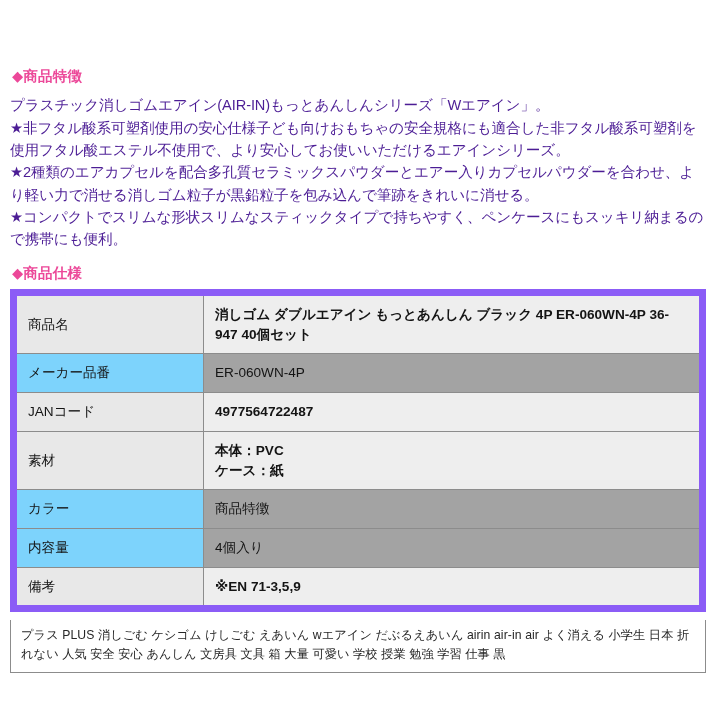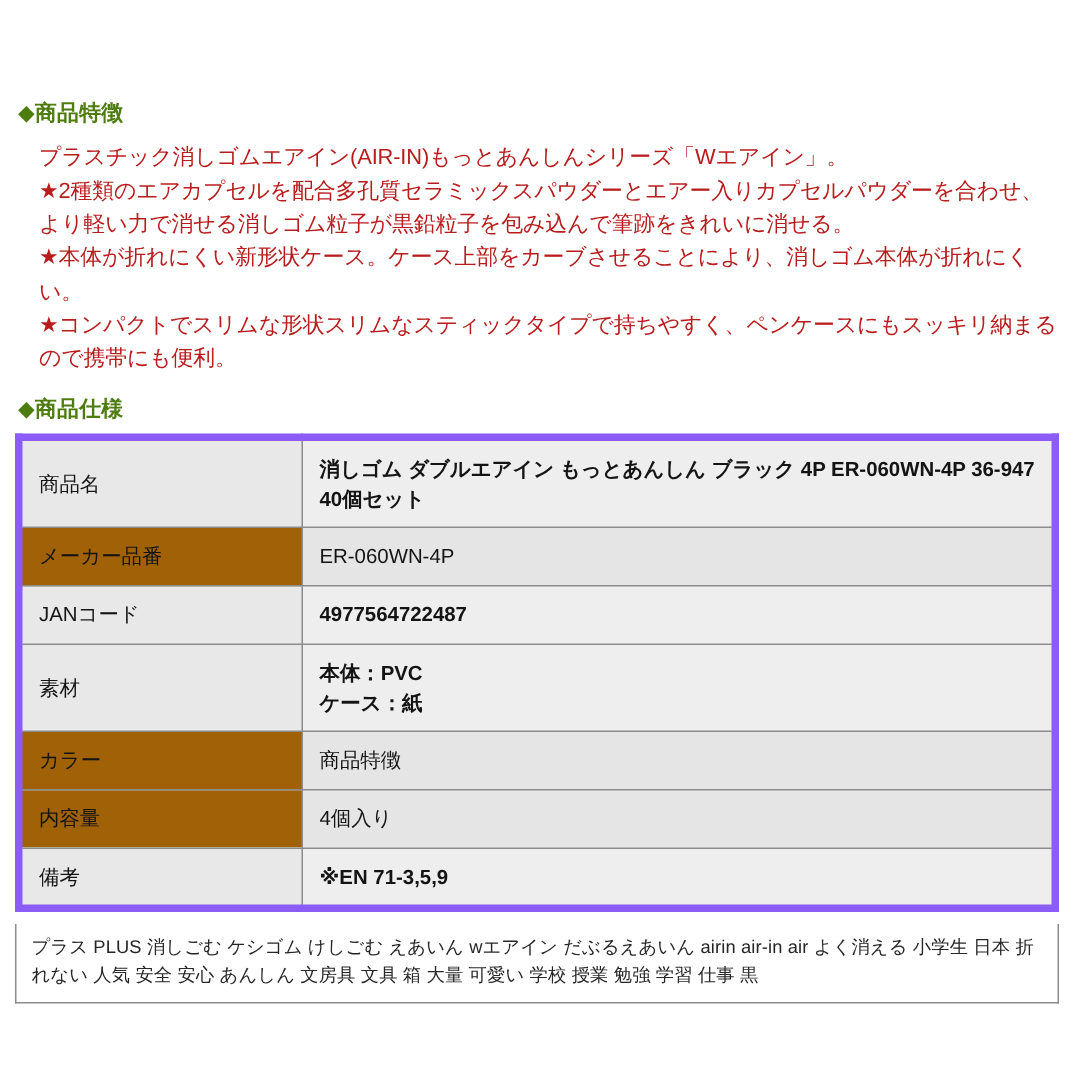--- a/index.html
+++ b/index.html
@@ -14,64 +14,64 @@
     font-family: "Liberation Sans", "DejaVu Sans", sans-serif;
     color: #1a1a1a;
     -webkit-font-smoothing: none;
   }
   .page {
     width: 717px;
     box-sizing: border-box;
     padding: 68px 8px 0 10px;
   }
   .heading {
-    color: #4d7c0f;
+    color: #ec4899;
     font-weight: bold;
     font-size: 14.5px;
     line-height: 1.2;
     margin: 0 0 9px 2px;
     letter-spacing: 0.2px;
   }
   .features {
     font-size: 14.6px;
     line-height: 1.53;
-    color: #b91c1c;
-    margin: 0 0 14px 16px;
+    color: #4c1d95;
+    margin: 0 0 14px 0;
     padding-right: 4px;
     letter-spacing: -0.1px;
   }
   .features p {
     margin: 0;
     text-align: left;
   }
   .spec-heading {
     margin-top: 12px;
     margin-bottom: 7px;
   }
   table.spec {
     border-collapse: collapse;
     width: 696px;
     table-layout: fixed;
     font-size: 13.6px;
-    border: 5px solid #8b5cf6;
+    border: 7px solid #8b5cf6;
   }
   table.spec td {
     border: 1px solid #8c8c8c;
     padding: 9px 10px 9px 11px;
     vertical-align: middle;
     line-height: 1.45;
     color: #141414;
     word-break: break-word;
   }
   td.label {
     width: 165px;
-    background: #a16207;
+    background: #7dd3fc;
   }
   td.value {
-    background: #e5e5e5;
+    background: #a3a3a3;
   }
   tr.alt td.label {
     background: #e8e8e8;
   }
   tr.alt td.value {
     background: #eeeeee;
     font-weight: bold;
   }
   td.value .line {
     display: block;
@@ -94,22 +94,22 @@
 <body>
 
 <div class="page">
 
   <h2 class="heading">
     <span>◆商品特徴</span>
   </h2>
 
   <div class="features">
     <p>プラスチック消しゴムエアイン(AIR-IN)もっとあんしんシリーズ「Wエアイン」。</p>
+    <p>★非フタル酸系可塑剤使用の安心仕様子ども向けおもちゃの安全規格にも適合した非フタル酸系可塑剤を使用フタル酸エステル不使用で、より安心してお使いいただけるエアインシリーズ。</p>
     <p>★2種類のエアカプセルを配合多孔質セラミックスパウダーとエアー入りカプセルパウダーを合わせ、より軽い力で消せる消しゴム粒子が黒鉛粒子を包み込んで筆跡をきれいに消せる。</p>
-    <p>★本体が折れにくい新形状ケース。ケース上部をカーブさせることにより、消しゴム本体が折れにくい。</p>
     <p>★コンパクトでスリムな形状スリムなスティックタイプで持ちやすく、ペンケースにもスッキリ納まるので携帯にも便利。</p>
   </div>
 
   <h2 class="heading spec-heading">
     <span>◆商品仕様</span>
   </h2>
 
   <table class="spec">
     <tbody>
       <tr class="alt">

